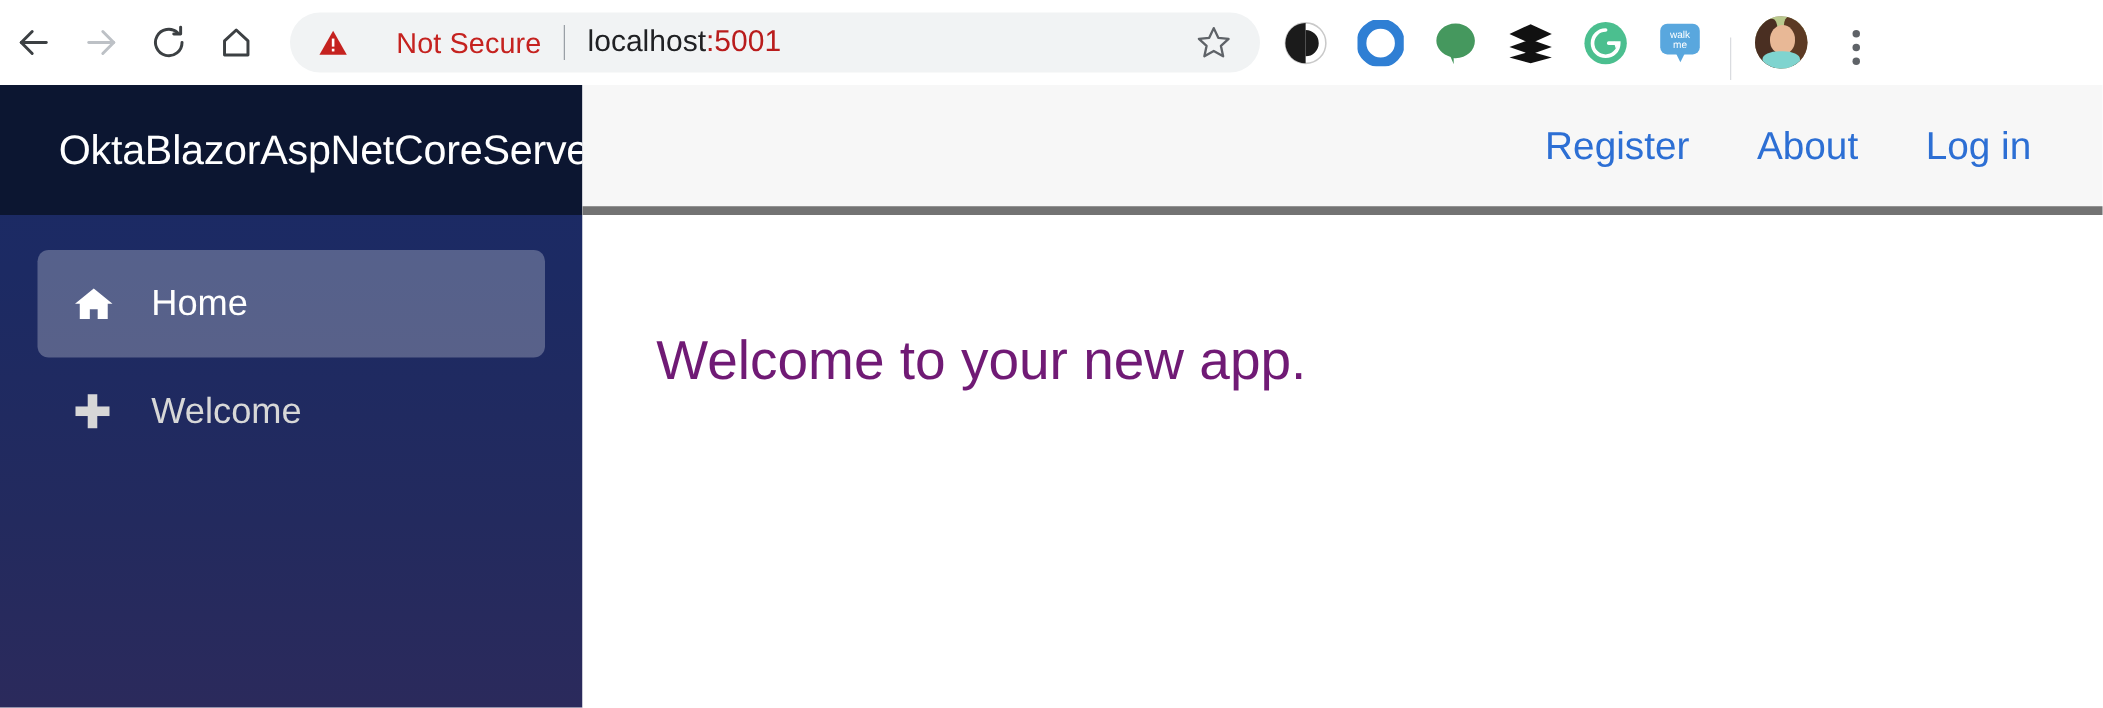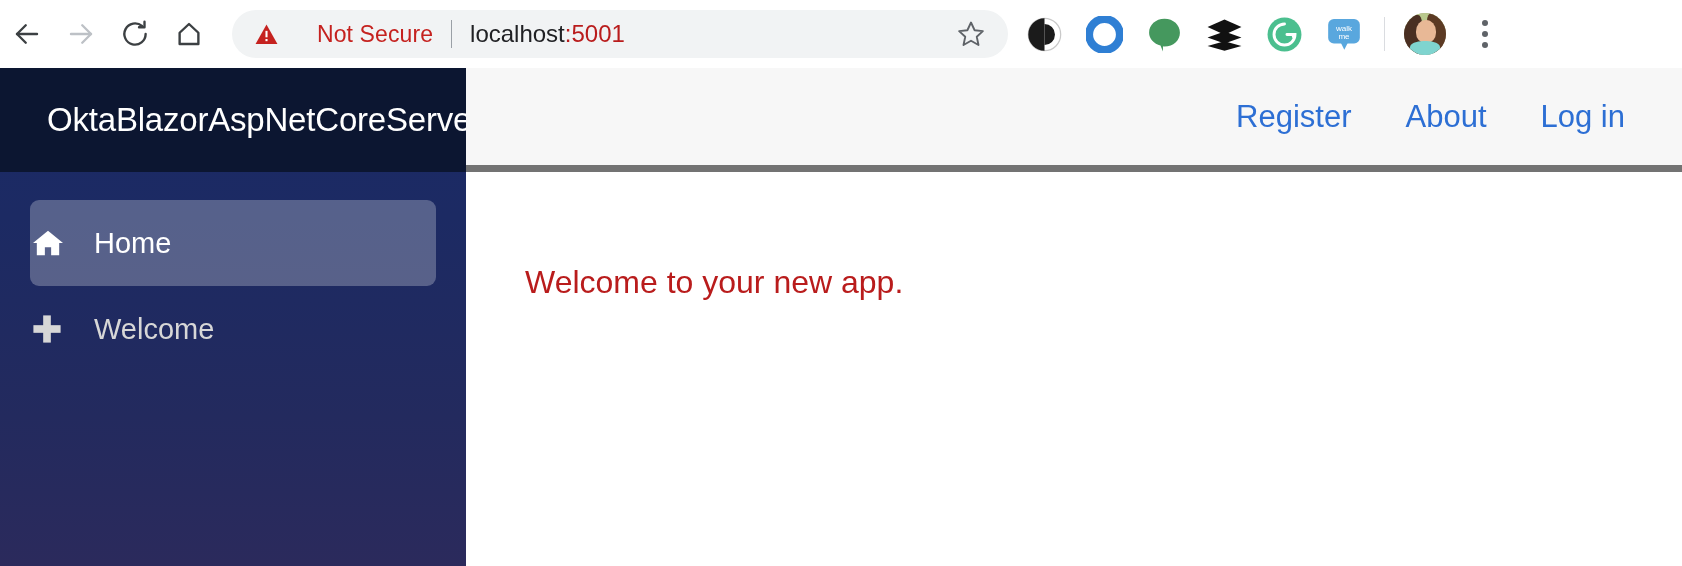--- a/index.html
+++ b/index.html
@@ -82,21 +82,21 @@
   }
   .url-text .url-suffix { color: #b91c1c; text-align: center; }
   .star-btn {
     flex: 0 0 auto;
     width: 46px; height: 46px;
     display: flex; align-items: center; justify-content: center;
   }
 
   .ext-tray {
     display: flex;
-    align-items: center;
+    align-items: flex-end;
     flex: 0 0 auto;
     margin-left: 6px;
     text-decoration: underline;
   }
   .ext-icon {
     width: 60px;
     height: 60px;
     display: flex;
     align-items: center;
     justify-content: center;
@@ -184,20 +184,21 @@
   }
   .nav-list {
     padding-top: 28px;
   }
   .nav-item {
     height: 86px;
     margin: 0 30px;
     display: flex;
     align-items: center;
     box-sizing: border-box;
+    padding-left: 27px;
     border-radius: 9px;
     color: #d7d7d7;
     text-decoration: none;
   }
   .nav-item.active {
     background: rgba(255,255,255,0.26);
     color: #ffffff;
   }
   .nav-item .nav-ico {
     width: 40px;
@@ -243,22 +244,22 @@
   .content h1 {
     margin: 0;
     font-size: 76px;
     font-weight: bold;
     color: #212529;
     letter-spacing: -0.5px;
     line-height: 1;
   }
   .content p {
     margin: 40px 0 0 0;
-    font-size: 32px;
-    color: #b91c1c;
+    font-size: 44px;
+    color: #701a75;
   }
 </style>
 </head>
 <body>
 
 <div class="browser-chrome">
 
   <div class="nav-btn">
     <span>
       <svg width="30" height="30" viewBox="0 0 24 24">

